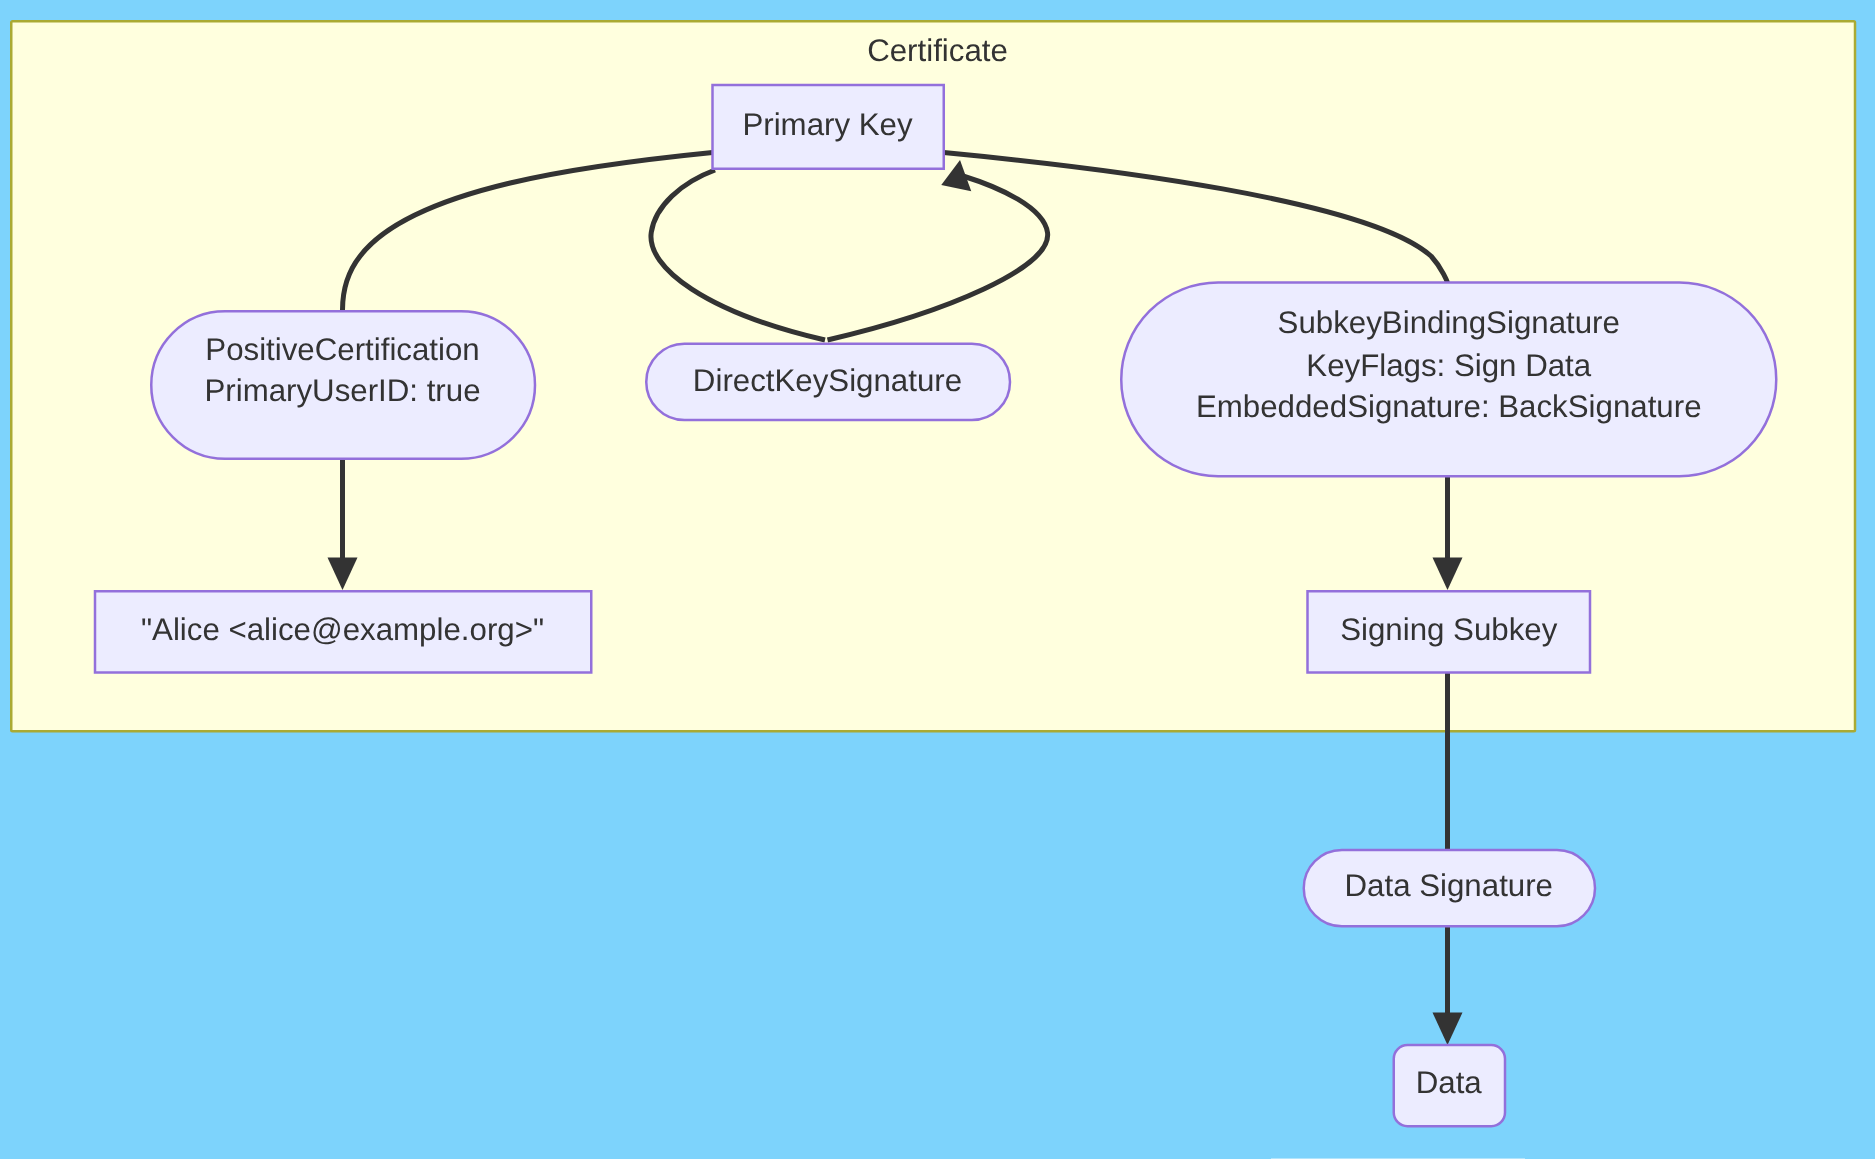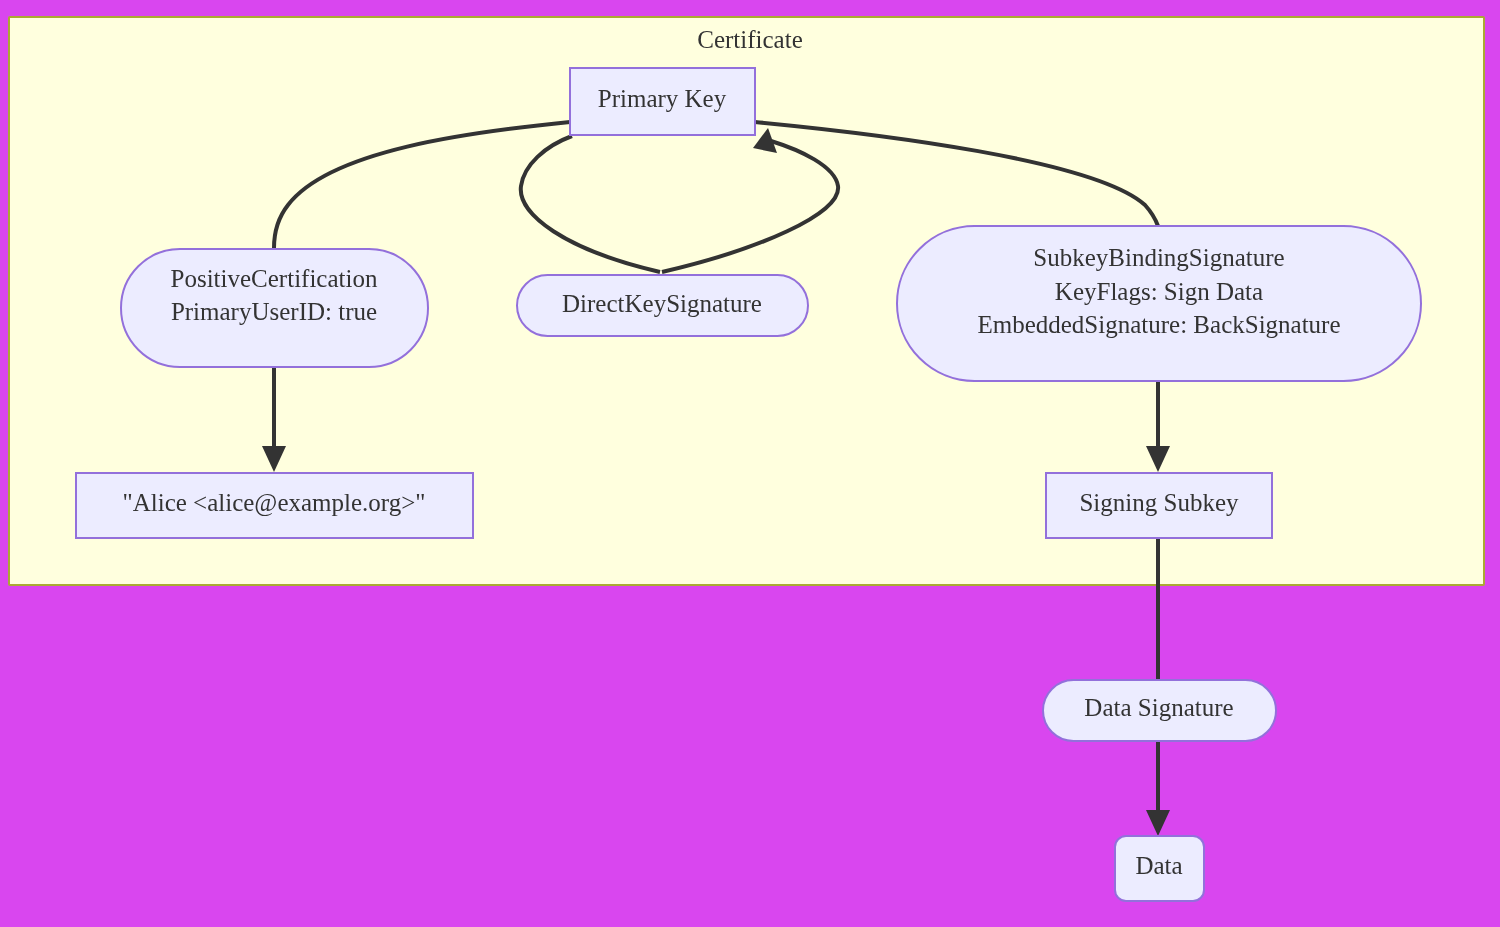--- a/index.html
+++ b/index.html
@@ -4,22 +4,22 @@
 <style>
   html, body {
     margin: 0;
     padding: 0;
     background: #ffffff;
   }
   #stage {
     position: relative;
     width: 1500px;
     height: 927px;
-    background: #d946ef;
-    font-family: Liberation Serif, serif;
+    background: #7dd3fc;
+    font-family: Liberation Sans, sans-serif;
     overflow: hidden;
   }
   svg#diagram {
     position: absolute;
     top: 0;
     left: 0;
     width: 1500px;
     height: 927px;
     display: block;
   }

